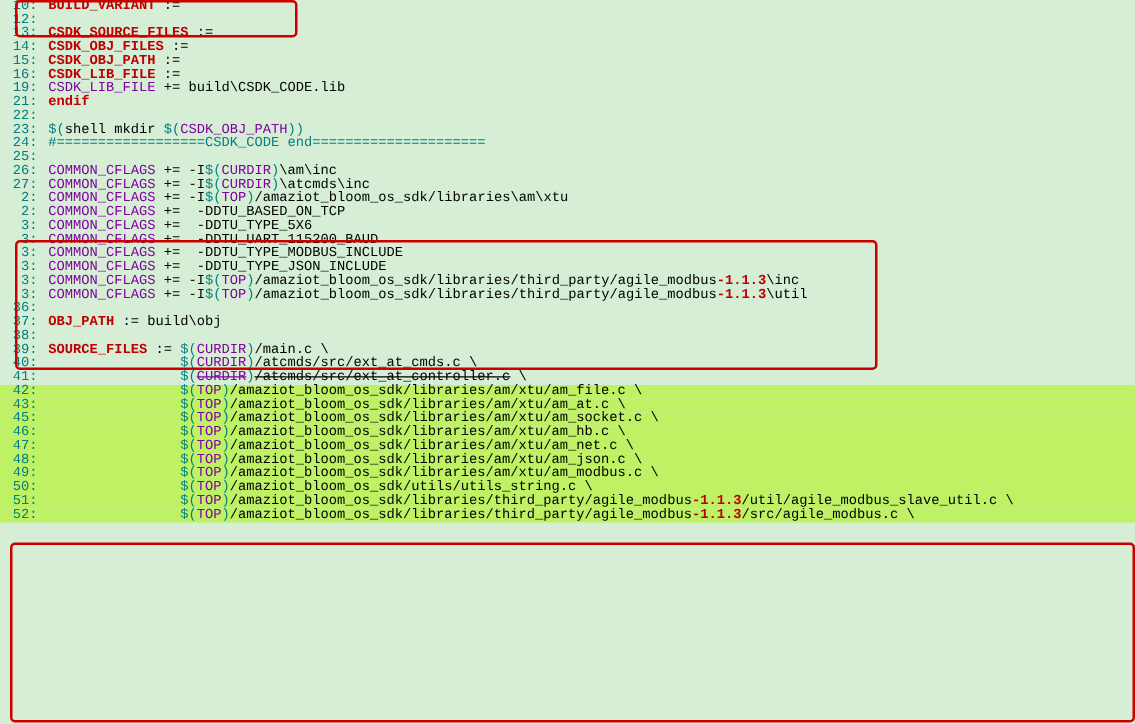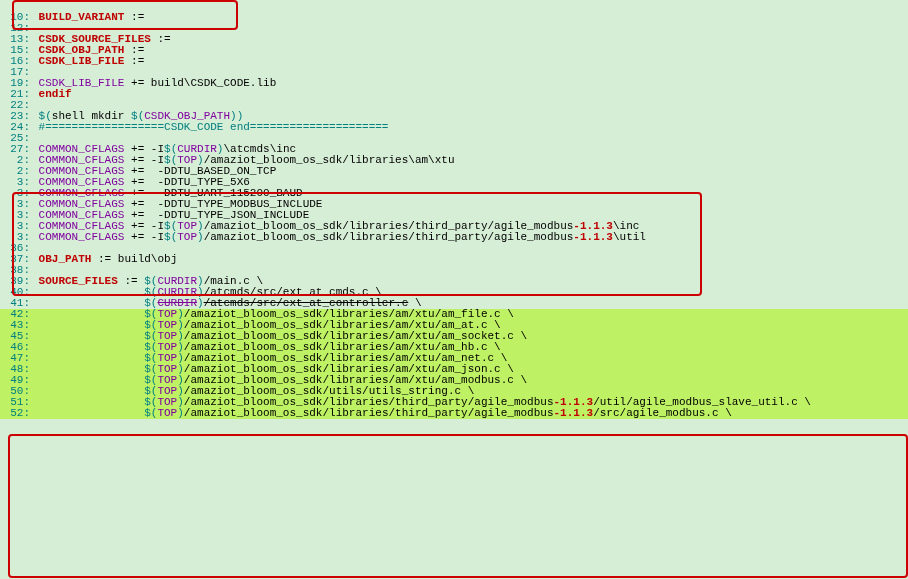--- a/index.html
+++ b/index.html
@@ -8,21 +8,21 @@
     font-family: 'Consolas', 'Courier New', monospace;
     font-size: 11px;
     background: #d6edd6;
     width: 908px;
     height: 579px;
     overflow: hidden;
     position: relative;
   }
   .editor {
     position: relative;
-    padding-top: 12px;
+    padding-top: 0;
   }
   .line {
     height: 11px;
     line-height: 11px;
     white-space: pre;
     display: flex;
   }
   .lineno {
     color: #008080;
     width: 30px;
@@ -53,29 +53,30 @@
     background: #bef264;
   }
 </style>
 </head>
 <body>
 
 <div class="editor" id="editor">
     <div class="line"><span class="lineno">10:</span><span class="content"> <span class="red">BUILD_VARIANT</span> :=</span></div>
     <div class="line"><span class="lineno">12:</span><span class="content"> </span></div>
     <div class="line"><span class="lineno">13:</span><span class="content"> <span class="red">CSDK_SOURCE_FILES</span> :=</span></div>
+    <div class="line"><span class="lineno">14:</span><span class="content"> <span class="red">CSDK_OBJ_FILES</span> :=</span></div>
     <div class="line"><span class="lineno">15:</span><span class="content"> <span class="red">CSDK_OBJ_PATH</span> :=</span></div>
     <div class="line"><span class="lineno">16:</span><span class="content"> <span class="red">CSDK_LIB_FILE</span> :=</span></div>
-    <div class="line"><span class="lineno">17:</span><span class="content"> </span></div>
     <div class="line"><span class="lineno">19:</span><span class="content"> <span class="purple">CSDK_LIB_FILE</span> += build\CSDK_CODE.lib</span></div>
     <div class="line"><span class="lineno">21:</span><span class="content"> <span class="red">endif</span></span></div>
     <div class="line"><span class="lineno">22:</span><span class="content"> </span></div>
     <div class="line"><span class="lineno">23:</span><span class="content"> <span class="teal">$(</span>shell mkdir <span class="teal">$(</span><span class="purple">CSDK_OBJ_PATH</span><span class="teal">))</span></span></div>
     <div class="line"><span class="lineno">24:</span><span class="content"> <span class="teal">#==================CSDK_CODE end=====================</span></span></div>
     <div class="line"><span class="lineno">25:</span><span class="content"> </span></div>
+    <div class="line"><span class="lineno">26:</span><span class="content"> <span class="purple">COMMON_CFLAGS</span> += -I<span class="teal">$(</span><span class="purple">CURDIR</span><span class="teal">)</span>\am\inc</span></div>
     <div class="line"><span class="lineno">27:</span><span class="content"> <span class="purple">COMMON_CFLAGS</span> += -I<span class="teal">$(</span><span class="purple">CURDIR</span><span class="teal">)</span>\atcmds\inc</span></div>
     <div class="line"><span class="lineno">2:</span><span class="content"> <span class="purple">COMMON_CFLAGS</span> += -I<span class="teal">$(</span><span class="purple">TOP</span><span class="teal">)</span>/amaziot_bloom_os_sdk/libraries\am\xtu</span></div>
     <div class="line"><span class="lineno">2:</span><span class="content"> <span class="purple">COMMON_CFLAGS</span> +=  -DDTU_BASED_ON_TCP</span></div>
     <div class="line"><span class="lineno">3:</span><span class="content"> <span class="purple">COMMON_CFLAGS</span> +=  -DDTU_TYPE_5X6</span></div>
     <div class="line"><span class="lineno">3:</span><span class="content"> <span class="purple">COMMON_CFLAGS</span> +=  -DDTU_UART_115200_BAUD</span></div>
     <div class="line"><span class="lineno">3:</span><span class="content"> <span class="purple">COMMON_CFLAGS</span> +=  -DDTU_TYPE_MODBUS_INCLUDE</span></div>
     <div class="line"><span class="lineno">3:</span><span class="content"> <span class="purple">COMMON_CFLAGS</span> +=  -DDTU_TYPE_JSON_INCLUDE</span></div>
     <div class="line"><span class="lineno">3:</span><span class="content"> <span class="purple">COMMON_CFLAGS</span> += -I<span class="teal">$(</span><span class="purple">TOP</span><span class="teal">)</span>/amaziot_bloom_os_sdk/libraries/third_party/agile_modbus<span class="red">-1.1.3</span>\inc</span></div>
     <div class="line"><span class="lineno">3:</span><span class="content"> <span class="purple">COMMON_CFLAGS</span> += -I<span class="teal">$(</span><span class="purple">TOP</span><span class="teal">)</span>/amaziot_bloom_os_sdk/libraries/third_party/agile_modbus<span class="red">-1.1.3</span>\util</span></div>
     <div class="line"><span class="lineno">36:</span><span class="content"> </span></div>

